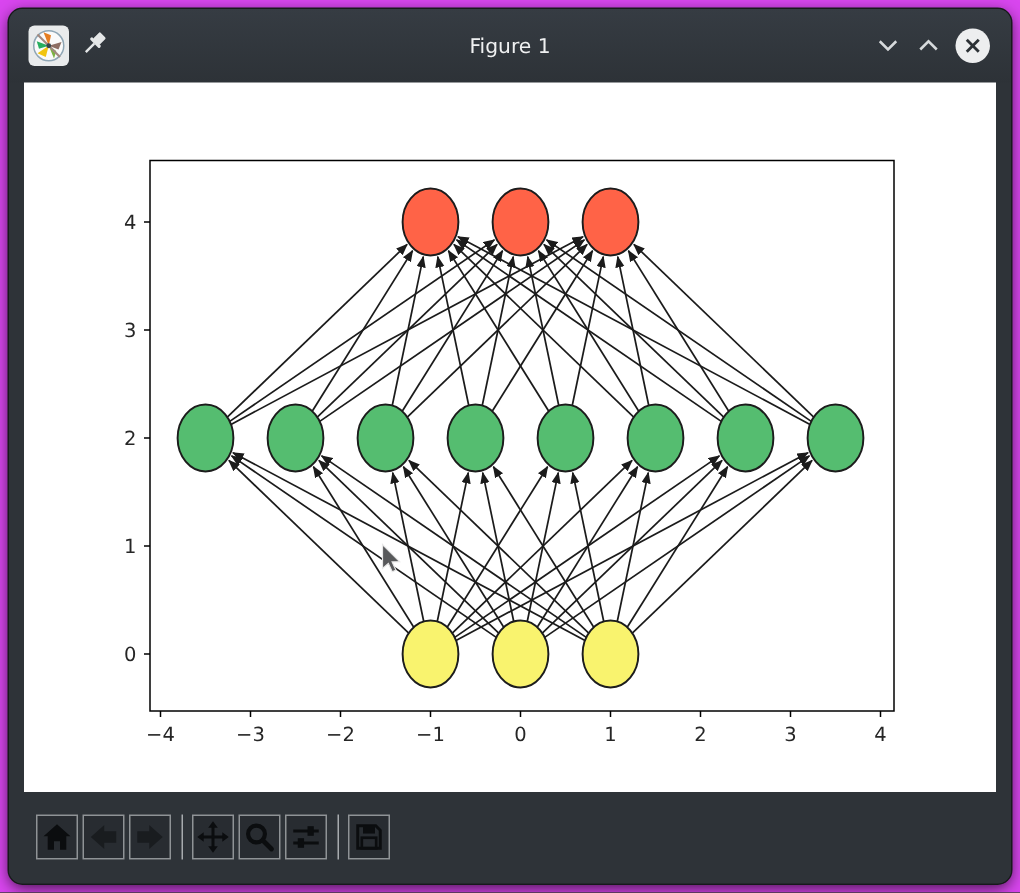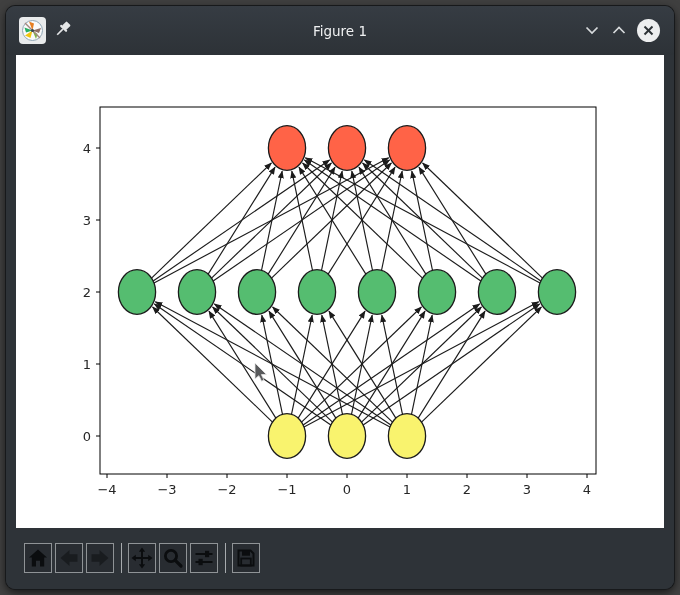--- a/index.html
+++ b/index.html
@@ -1,17 +1,17 @@
 <!DOCTYPE html>
 <html><head>
 <meta charset="utf-8">
 <style>
   html,body{margin:0;padding:0;background:#000;}
   body{width:680px;height:595px;font-family:"DejaVu Sans",sans-serif;position:relative;overflow:hidden;}
-  .page{position:absolute;inset:0;background:#404040;text-align:center;}
+  .page{position:absolute;inset:0;background:#d946ef;text-align:center;}
   .window{position:absolute;left:6px;top:6px;width:668px;height:583px;background:#2e3338;
           border-radius:9px;box-shadow:0 0 0 1px #17191b,0 3px 10px rgba(0,0,0,.7);overflow:hidden;}
   .titlebar{position:absolute;left:0;top:0;width:100%;height:49px;
             background:linear-gradient(#363c43,#2d3237);display:flex;align-items:center;}
   .win-title{position:absolute;left:0;right:0;top:0;height:49px;display:flex;align-items:center;justify-content:center;
              color:#eff0f1;font-size:13.5px;pointer-events:none;}
   .app-icon{position:absolute;left:13px;top:11px;width:27px;height:27px;border-radius:4px;background:#e9ebec;
             display:flex;align-items:center;justify-content:center;}
   .pin-btn{position:absolute;left:47px;top:14px;width:20px;height:22px;display:flex;align-items:center;justify-content:center;}
   .tb-controls{position:absolute;right:14px;top:0;height:49px;display:flex;align-items:center;gap:9px;}

